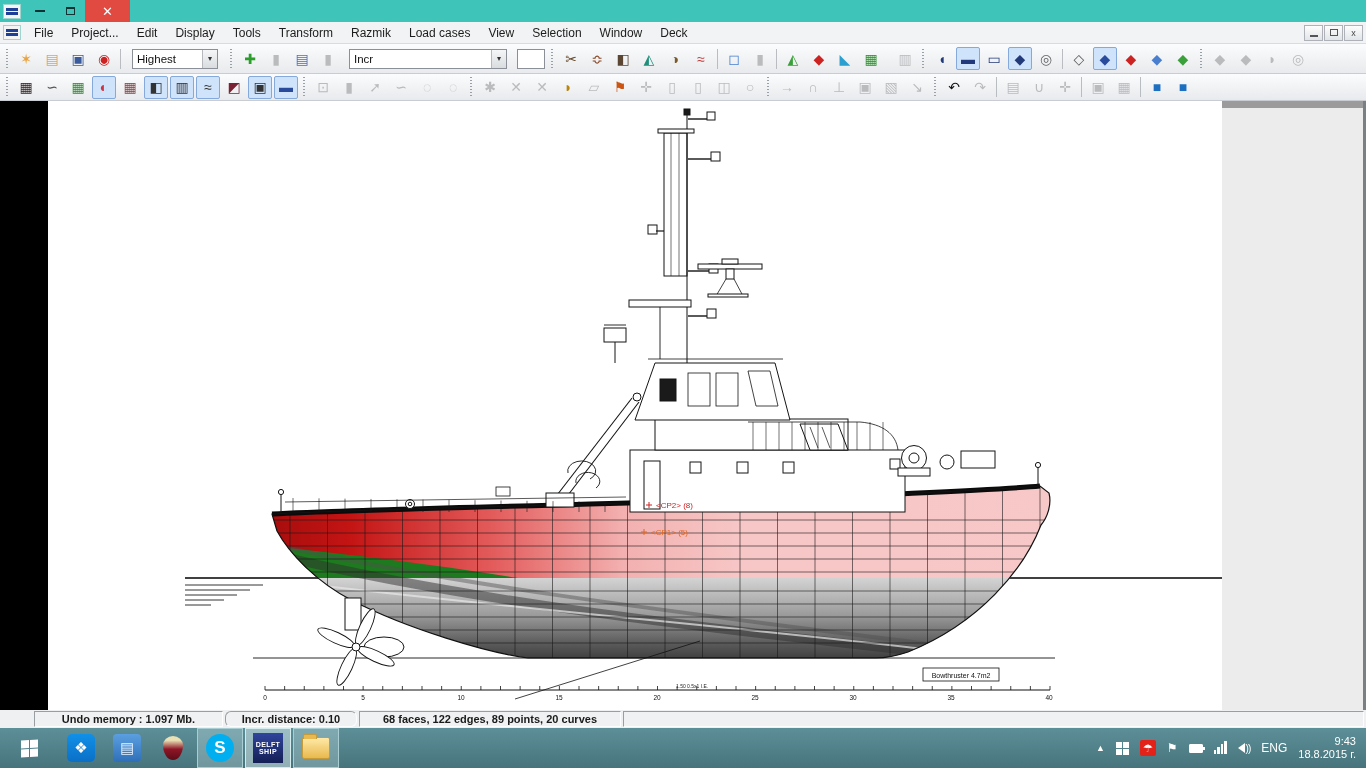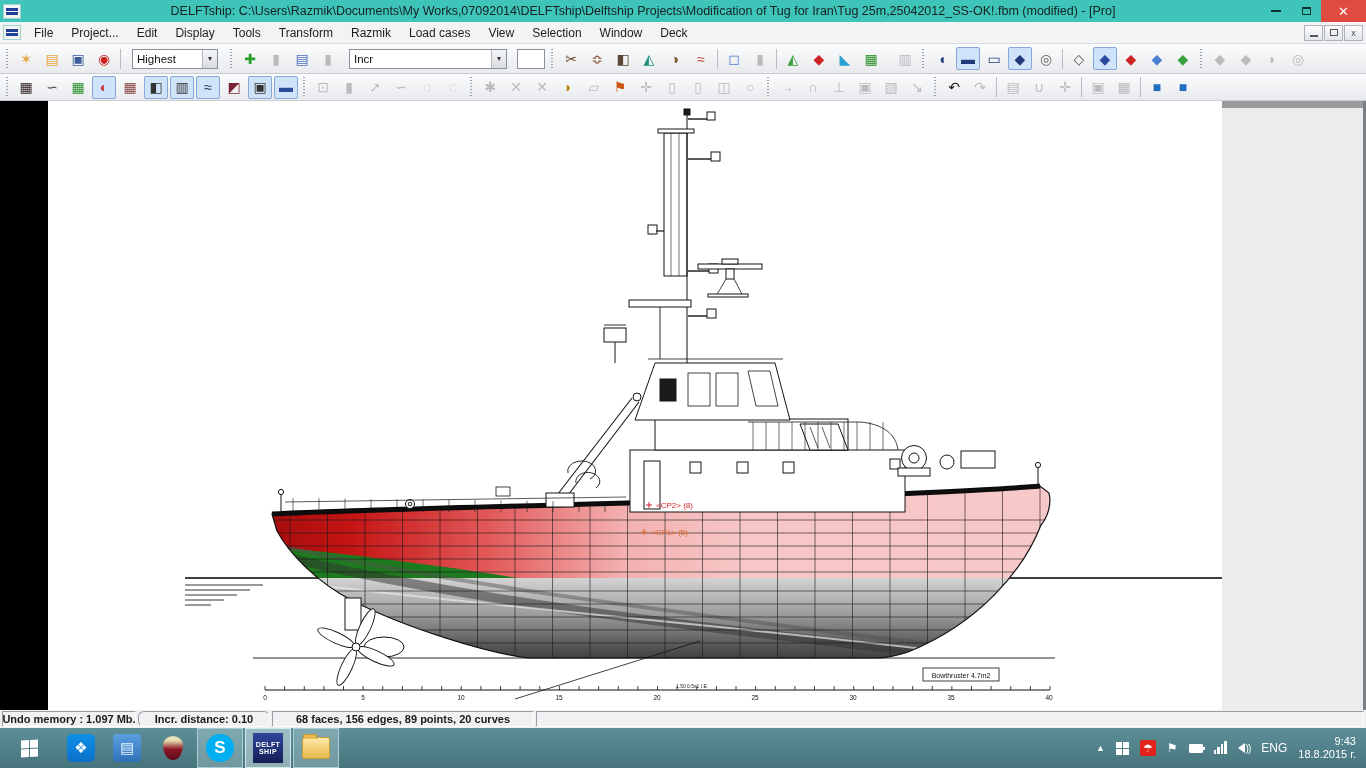--- a/index.html
+++ b/index.html
@@ -61,21 +61,21 @@
   .gray-area .topband{position:absolute;left:0;top:0;width:100%;height:7px;background:#9b9b9b;}
   .gray-area .edge{position:absolute;right:0;top:0;width:3px;height:100%;background:#7a7f84;}
   #shipsvg{position:absolute;left:48px;top:0;}
 
   
   .statusbar{position:absolute;left:0;top:710px;width:1366px;height:18px;background:#eef0f1;
     display:flex;align-items:stretch;gap:2px;padding:1px 2px;}
   .spanel{border:1px solid;border-color:#9a9ea3 #fdfdfd #fdfdfd #9a9ea3;background:#f0f1f2;
     font-size:11px;font-weight:700;color:#1a1a1a;display:flex;align-items:center;justify-content:center;
     white-space:nowrap;}
-  .sp1{width:134px;} .sp2{width:132px;border-radius:6px;} .sp3{width:262px;} .sp4{flex:1;}
+  .sp1{width:189px;margin-left:32px;} .sp2{width:132px;border-radius:6px;} .sp3{width:262px;} .sp4{flex:1;}
 
   
   .taskbar{position:absolute;left:0;top:728px;width:1366px;height:40px;
     background:linear-gradient(#5d8f98,#47747c);display:flex;align-items:center;color:#fff;}
   .startbtn{width:58px;height:40px;display:flex;align-items:center;justify-content:center;}
   .winlogo{display:grid;grid-template-columns:8px 8px;grid-template-rows:8px 8px;gap:1px;
     transform:skewY(-4deg);}
   .winlogo i{background:#fff;}
   .tb-app{width:46px;height:40px;display:flex;align-items:center;justify-content:center;flex:none;}
   .tb-app.open{border:1px solid #a8cdd2;background:rgba(220,240,243,.28);margin:0 1px;}
@@ -112,21 +112,20 @@
   .clock{font-size:11px;text-align:right;line-height:13px;}
 </style>
 </head>
 <body>
 
 <div class="titlebar">
   <div class="app-ico">
       <i></i>
       <i></i>
     </div>
-  <div class="title-text">DELFTship: C:\Users\Razmik\Documents\My Works,07092014\DELFTship\Delftship Projects\Modification of Tug for Iran\Tug 25m,25042012_SS-OK!.fbm (modified) - [Pro]</div>
   <div class="winbtns">
     <div class="wbtn">
         <span class="mini"></span>
       </div>
     <div class="wbtn">
         <span class="rest"></span>
       </div>
     <div class="wbtn close">✕</div>
   </div>
 </div>
@@ -698,21 +697,21 @@
     </g>
 
     <rect x="875" y="567" width="76" height="13" fill="#fff" stroke="#111" stroke-width="0.8"></rect>
     <text x="913" y="576.5" font-size="7" fill="#111" text-anchor="middle">Bowthruster 4.7m2</text>
   </svg>
 </div>
 
 <div class="statusbar">
   <div class="spanel sp1">Undo memory : 1.097 Mb.</div>
   <div class="spanel sp2">Incr. distance: 0.10</div>
-  <div class="spanel sp3">68 faces, 156 edges, 89 points, 20 curves</div>
+  <div class="spanel sp3">68 faces, 122 edges, 89 points, 20 curves</div>
   <div class="spanel sp4"></div>
 </div>
 
 <div class="taskbar">
   <div class="startbtn">
     <div class="winlogo">
         <i></i>
         <i></i>
         <i></i>
         <i></i>

